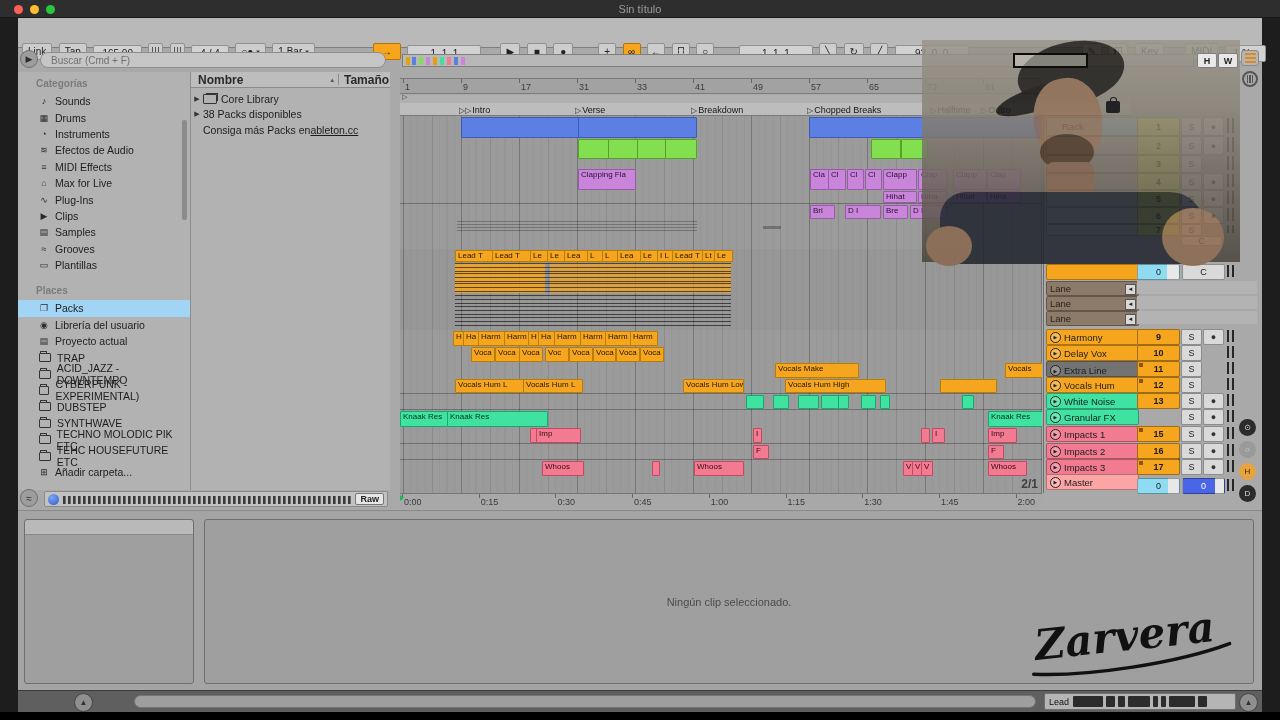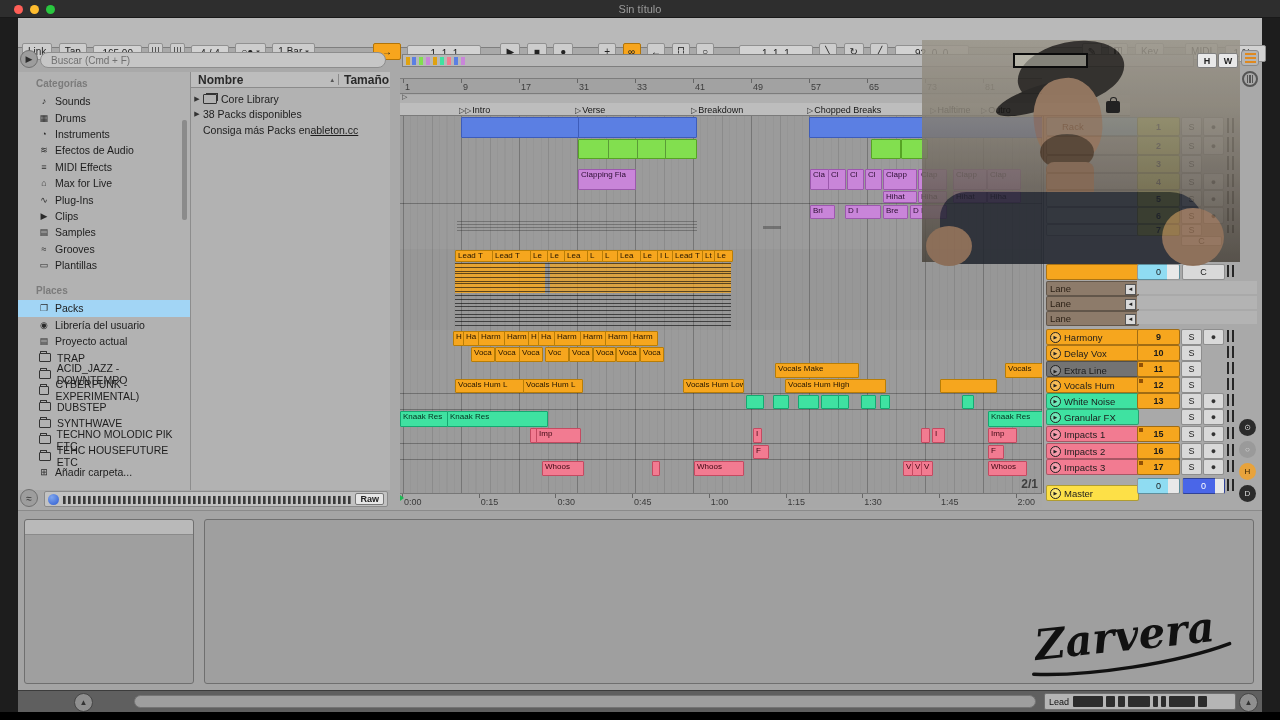--- a/index.html
+++ b/index.html
@@ -611,21 +611,21 @@
       <div class="hbox" style="left: 1203px; top: 443px; width: 19px; height: 14px; background: rgb(217, 217, 217); color: rgb(51, 51, 51);">●</div>
       <div class="meterbars" style="left: 1227px; top: 444px; height: 12px;"></div>
       <div class="hname" style="top: 459px; height: 14px; background: rgb(242, 123, 145);">
         <div class="playico">▶</div>
         <div style="overflow: hidden;">Impacts 3</div>
       </div>
       <div class="hbox" style="left: 1137px; top: 459px; width: 41px; height: 14px; background: rgb(246, 166, 30); font-weight: bold;">17<div style="position: absolute; left: 1px; top: 1px; width: 4px; height: 4px; background: rgba(120, 60, 0, 0.8);"></div></div>
       <div class="hbox" style="left: 1181px; top: 459px; width: 19px; height: 14px; background: rgb(217, 217, 217);">S</div>
       <div class="hbox" style="left: 1203px; top: 459px; width: 19px; height: 14px; background: rgb(217, 217, 217); color: rgb(51, 51, 51);">●</div>
       <div class="meterbars" style="left: 1227px; top: 460px; height: 12px;"></div>
-      <div class="hname" style="top: 485px; height: 14px; background: #fde047;">
+      <div class="hname" style="top: 474px; height: 14px; background: #fca5a5;">
         <div class="playico">▶</div>
         <div style="overflow: hidden;">Master</div>
       </div>
       <div class="hbox" style="left: 1137px; top: 478px; width: 41px; height: 14px; background: linear-gradient(90deg, rgb(143, 220, 242) 72%, rgb(232, 232, 232) 72%);">0</div>
       <div class="hbox" style="left: 1182px; top: 478px; width: 41px; height: 14px; background: linear-gradient(90deg, rgb(74, 102, 232) 78%, rgb(232, 232, 232) 78%); color: rgb(255, 255, 255);">0</div>
       <div class="meterbars" style="left: 1227px; top: 479px; height: 12px;"></div>
     </div>
 
   <div class="rndbtn" style="top:419px;background:#2b2b2b">⊙</div>
   <div class="rndbtn" style="top:441px;background:#9a9a9a">○</div>
@@ -642,20 +642,21 @@
     <div class="abs" style="left:18px;top:152px;width:264px;height:72px;background:#20242d;border-radius:26px 34px 0 0"></div>
     <div class="camshape" style="left:4px;top:186px;width:46px;height:40px;background:#8a684f"></div>
     <div class="camshape" style="left:240px;top:168px;width:62px;height:58px;background:#8a684f"></div>
   </div>
 
   <div class="abs" style="left:18px;top:510px;width:1244px;height:180px;background:#a4a4a4;border-top:1px solid #8a8a8a"></div>
   <div class="abs lowerpanel" style="left:24px;top:519px;width:170px;height:165px">
     <div style="height:14px;background:#b9b9b9;border-bottom:1px solid #8a8a8a;border-radius:3px 3px 0 0"></div>
   </div>
   <div class="abs lowerpanel" style="left:204px;top:519px;width:1050px;height:165px">
+    <div style="position:absolute;left:0;top:76px;width:100%;text-align:center;font-size:11px;color:#4c4c4c">Ningún clip seleccionado.</div>
     <svg class="abs" style="left:820px;top:88px" width="210" height="70" viewBox="0 0 210 70">
       <g transform="rotate(-6 105 35)">
         <text id="logotext" x="10" y="42" font-family="DejaVu Serif, serif" font-size="42" font-style="italic" font-weight="bold" fill="#111">Zarvera</text>
         <path d="M6 56 C 60 64 150 60 204 46" stroke="#111" stroke-width="3.5" fill="none" stroke-linecap="round"></path>
       </g>
     </svg>
   </div>
 
   <div class="abs bottombar">
     <div class="circbtn" style="left:56px;top:2px">▲</div>

